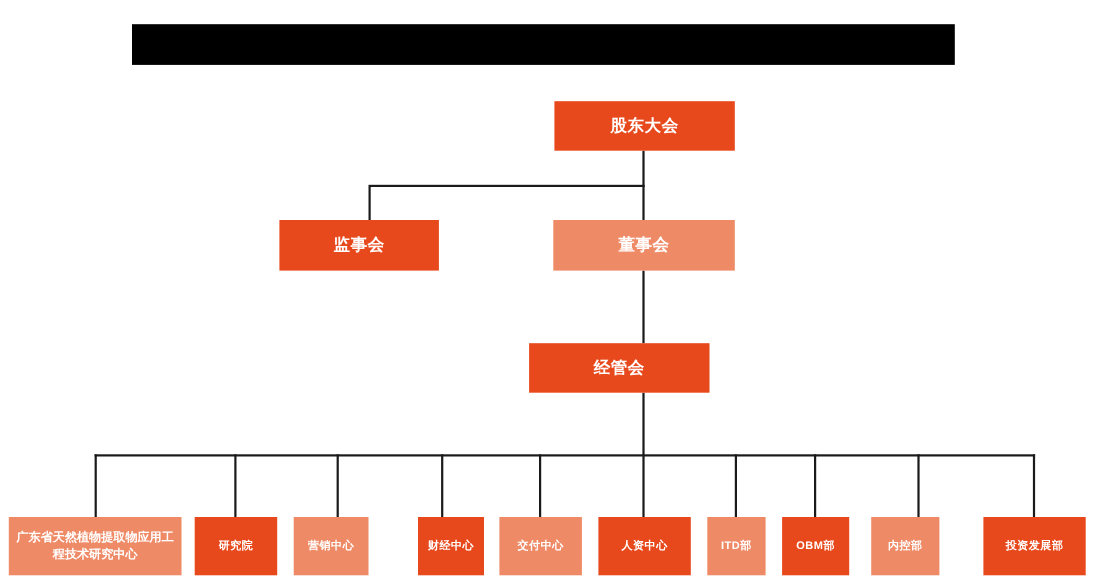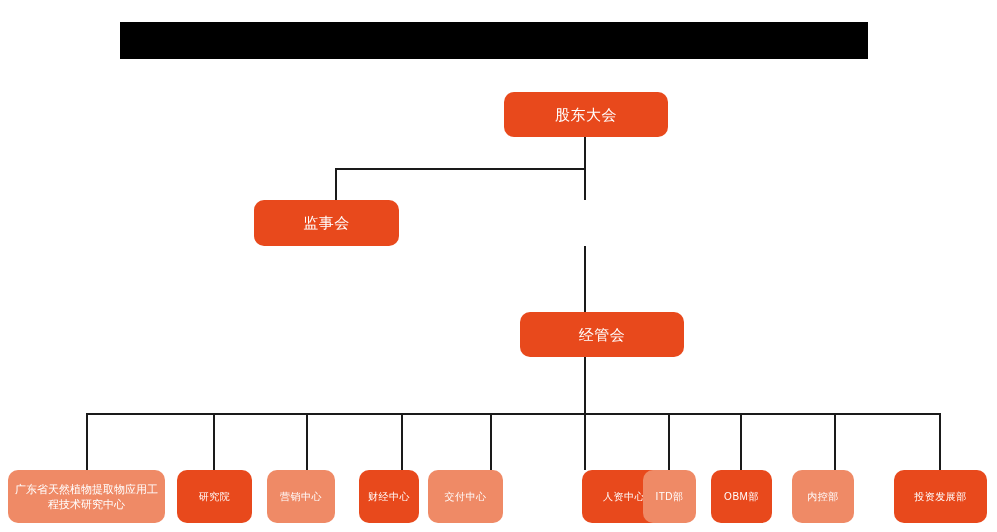--- a/index.html
+++ b/index.html
@@ -25,44 +25,43 @@
     left: 120px; top: 22px;
     width: 748px; height: 37px;
     background: var(--redacted);
   }
   .node {
     position: absolute;
     display: flex;
     align-items: center;
     justify-content: center;
     color: var(--node-text);
-    font-weight: normal;
+    font-weight: bold;
     font-size: 15px;
     text-align: center;
     letter-spacing: 0.5px;
     line-height: 1.3;
-    border-radius: 10px;
   }
   .node.dark  { background: var(--primary); }
   .node.light { background: var(--secondary); }
 
   
   .n-shareholders { left: 504px; top:  92px; width: 164px; height: 45px; }
   .n-supervisory  { left: 254px; top: 200px; width: 145px; height: 46px; }
   .n-board        { left: 503px; top: 200px; width: 165px; height: 46px; }
-  .n-management   { left: 520px; top: 312px; width: 164px; height: 45px; }
+  .n-management   { left: 481px; top: 312px; width: 164px; height: 45px; }
 
   
   .dept { top: 470px; height: 53px; font-size: 10px; }
   .d0 { left:   8px; width: 157px; font-size: 11px; padding: 0 3px; letter-spacing: 0; }
   .d1 { left: 177px; width:  75px; }
   .d2 { left: 267px; width:  68px; }
-  .d3 { left: 359px; width:  60px; }
-  .d4 { left: 428px; width:  75px; }
-  .d5 { left: 544px; width:  84px; margin-left: 38px; }
+  .d3 { left: 380px; width:  60px; }
+  .d4 { left: 454px; width:  75px; }
+  .d5 { left: 544px; width:  84px; }
   .d6 { left: 643px; width:  53px; }
   .d7 { left: 711px; width:  61px; }
   .d8 { left: 792px; width:  62px; }
   .d9 { left: 894px; width:  93px; }
 
   
   .line { position: absolute; background: var(--connector); }
   .l-v-top        { left: 584px; top: 137px; width: 2px;   height: 63px; }
   .l-h-branch     { left: 335px; top: 168px; width: 251px; height: 2px;  }
   .l-v-supervisory{ left: 335px; top: 170px; width: 2px;   height: 30px; }
@@ -92,20 +91,21 @@
   <div class="line drop dr2"></div>
   <div class="line drop dr3"></div>
   <div class="line drop dr4"></div>
   <div class="line drop dr6"></div>
   <div class="line drop dr7"></div>
   <div class="line drop dr8"></div>
   <div class="line drop dr9"></div>
 
   <div class="node dark n-shareholders">股东大会</div>
   <div class="node dark n-supervisory">监事会</div>
+  <div class="node light n-board">董事会</div>
   <div class="node dark n-management">经管会</div>
 
   <div class="node light dept d0">广东省天然植物提取物应用工程技术研究中心</div>
   <div class="node dark dept d1">研究院</div>
   <div class="node light dept d2">营销中心</div>
   <div class="node dark dept d3">财经中心</div>
   <div class="node light dept d4">交付中心</div>
   <div class="node dark dept d5">人资中心</div>
   <div class="node light dept d6">ITD部</div>
   <div class="node dark dept d7">OBM部</div>

